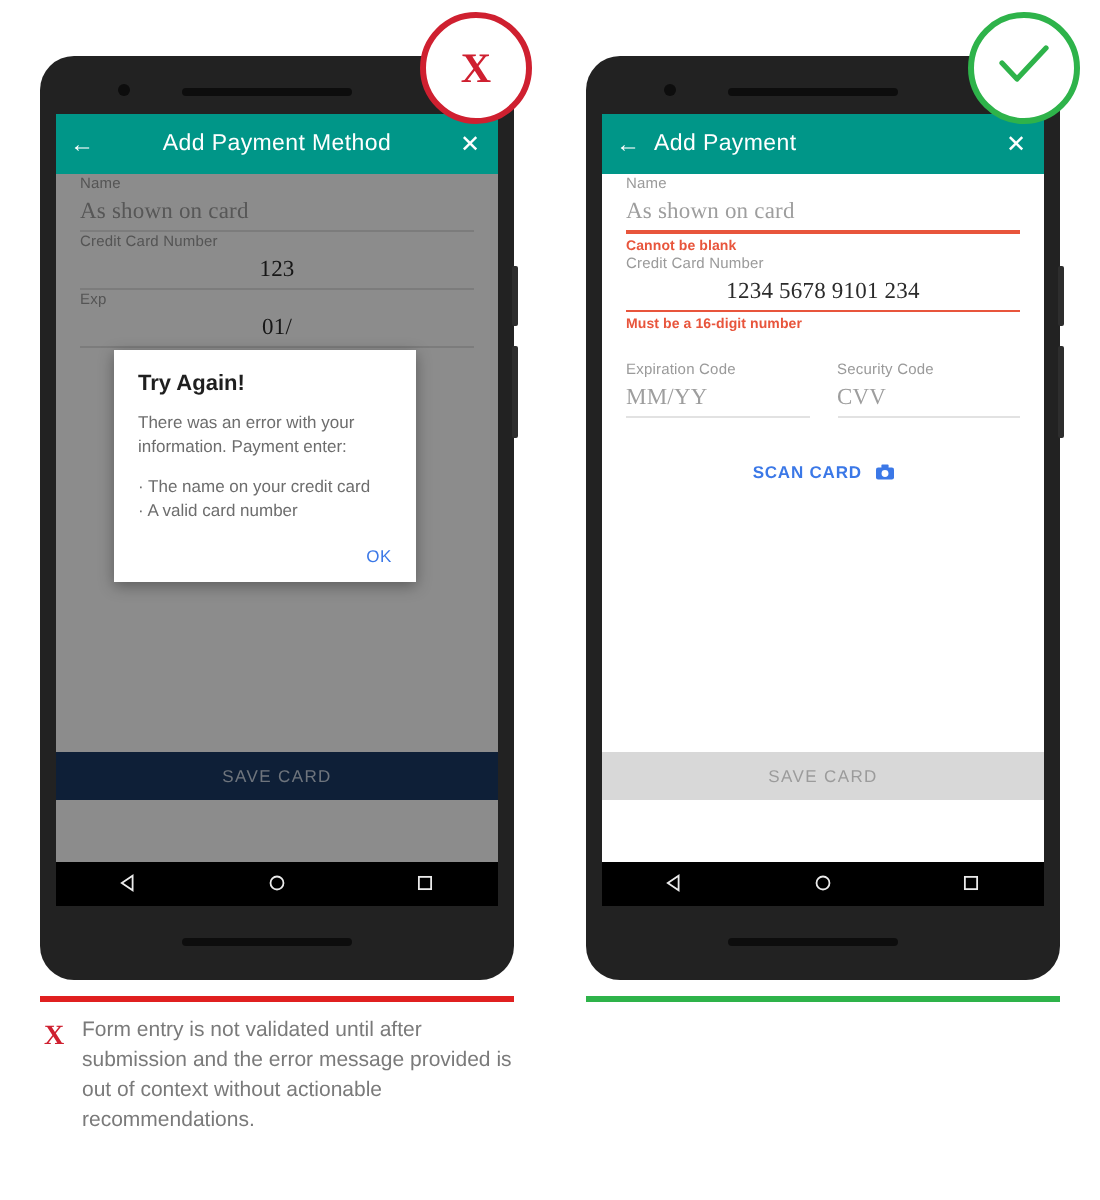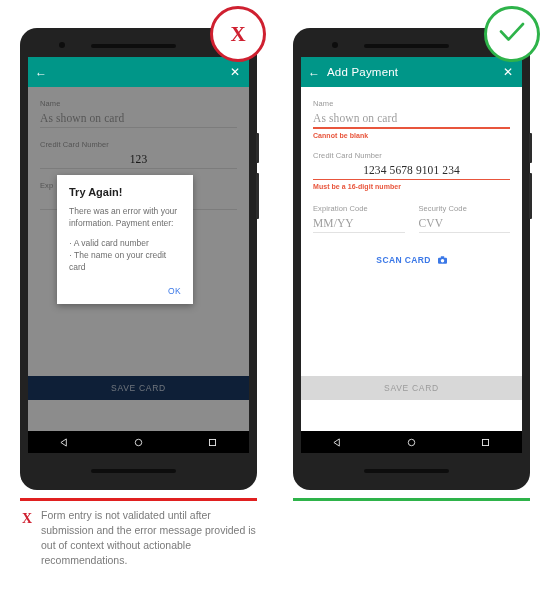--- a/index.html
+++ b/index.html
@@ -126,21 +126,21 @@
 
   
   .formbody {
     position: relative;
     background: #ffffff;
     height: 313px;
     padding: 0 12px;
     box-sizing: border-box;
   }
 
-  .field { padding-top: 12px; }
+  .field { }
   .field-label {
     font-size: 7.5px;
     color: #9a9a9a;
     letter-spacing: .1px;
   }
   .field-value {
     font-size: 11.5px;
     color: #9e9e9e;
     padding: 4px 0 3px 0;
     letter-spacing: .1px;
@@ -216,21 +216,21 @@
     position: absolute;
     left: 0; top: 30px;
     width: 221px;
     height: 344px;
     background: rgba(0,0,0,.45);
   }
   .dialog {
     position: absolute;
     left: 29px;
     top: 118px;
-    width: 136px;
+    width: 151px;
     background: #ffffff;
     padding: 11px 12px 8px 12px;
     box-sizing: border-box;
     box-shadow: 0 2px 7px rgba(0,0,0,.35);
   }
   .dialog-title {
     font-size: 11px;
     font-weight: bold;
     color: #1f1f1f;
     padding-bottom: 7px;
@@ -337,20 +337,21 @@
       <div class="phone-cam"></div>
       <div class="phone-speaker"></div>
       <div class="phone-speaker-bottom"></div>
       <div class="phone-sidebtn"></div>
       <div class="phone-sidebtn two"></div>
 
       <div class="screen">
 
         <div class="appbar centered">
           <div class="back">←</div>
+          <div class="title">Add Payment Method</div>
           <div class="close">✕</div>
         </div>
 
         <div class="formbody">
 
           <div class="field">
             <div class="field-label">Name</div>
             <div class="field-value">As shown on card</div>
             <div class="underline"></div>
           </div>
@@ -369,22 +370,22 @@
 
           <div class="savebar enabled">SAVE CARD</div>
         </div>
 
         <div class="scrim"></div>
 
         <div class="dialog">
           <div class="dialog-title">Try Again!</div>
           <div class="dialog-text">There was an error with your information. Payment enter:</div>
           <ul class="dialog-list">
+            <li>The name on your credit card</li>
             <li>A valid card number</li>
-            <li>The name on your credit card</li>
           </ul>
           <div class="dialog-ok">OK</div>
         </div>
       </div>
 
       <div class="navbar">
         <span class="nv">
           <svg width="9" height="9" viewBox="0 0 10 10">
               <polygon points="7,1 7,9 1,5" fill="none" stroke="#fff" stroke-width="1"></polygon>
             </svg>

